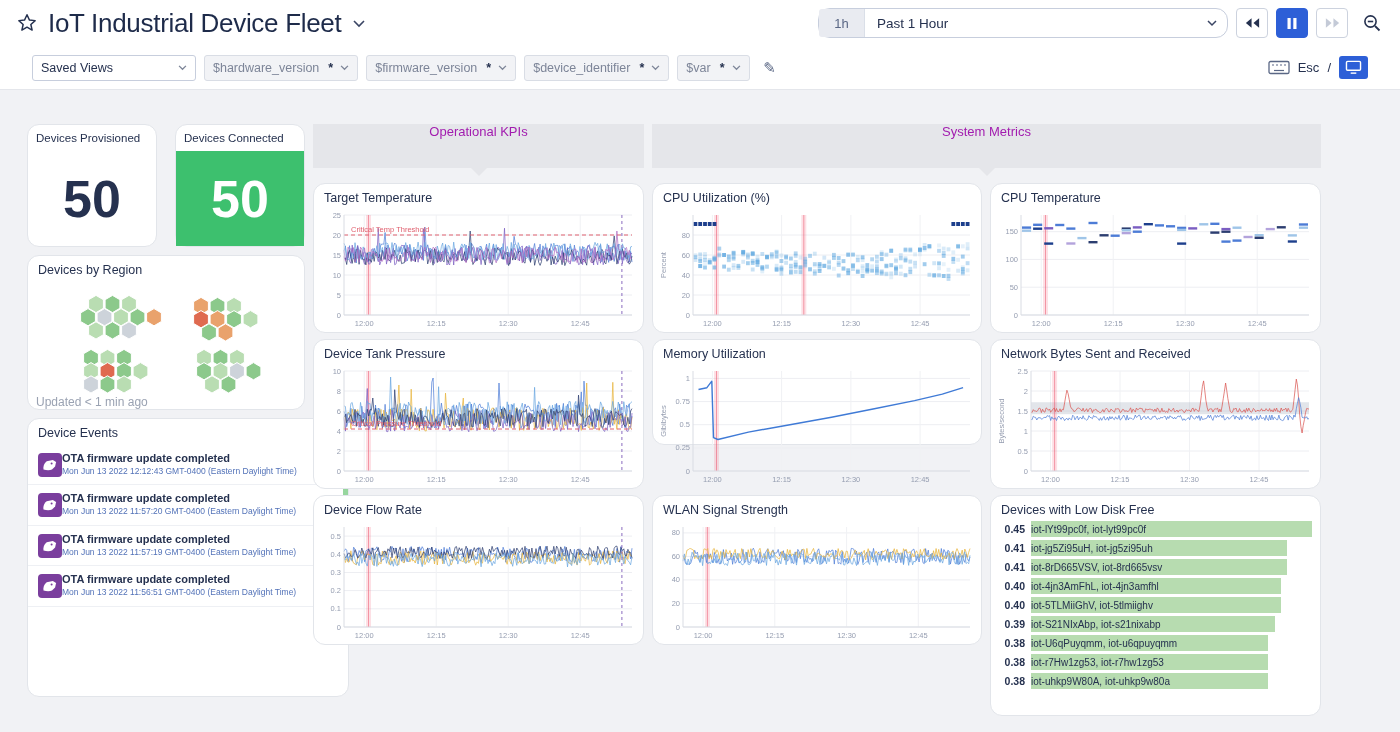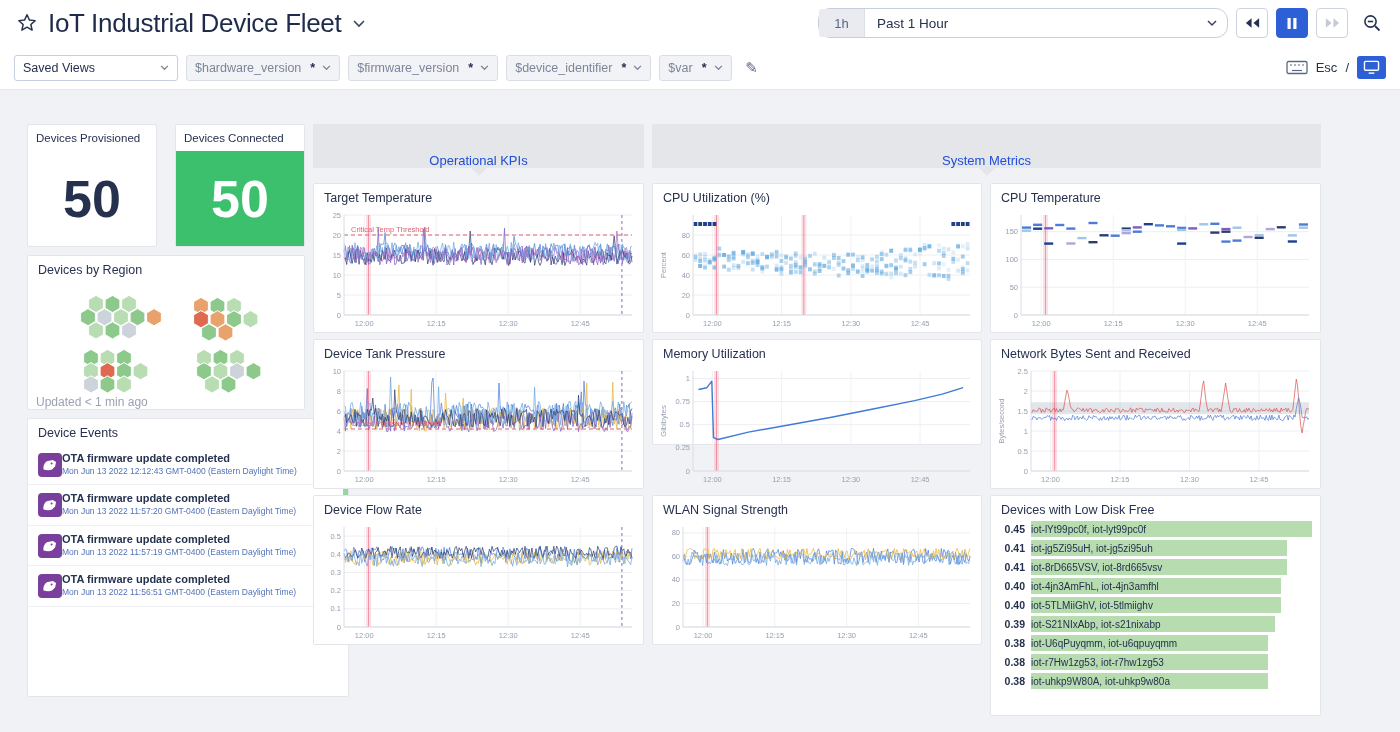--- a/index.html
+++ b/index.html
@@ -11,52 +11,52 @@
 .page-title{font-size:26px;font-weight:400;color:#1e2b4a;letter-spacing:-.3px;white-space:nowrap}
 .title-caret{display:flex;margin-left:2px;cursor:pointer}
 .spacer{flex:1}
 .time-picker{width:410px;height:30px;border:1px solid #c7cedd;border-radius:12px;display:flex;align-items:center;background:#fff;cursor:pointer}
 .time-short{width:46px;align-self:stretch;background:#e9ebf1;color:#5a6785;display:flex;align-items:center;justify-content:center;font-size:13px;border-right:1px solid #dadfe8;border-radius:3px 0 0 3px}
 .time-label{margin-left:12px;font-size:13.5px;color:#25314f;flex:1}
 .time-caret{margin-right:10px;display:flex}
 .pb{width:32px;height:30px;border:1px solid #ccd2de;border-radius:4px;background:#fff;display:flex;align-items:center;justify-content:center;cursor:pointer}
 .pb-pause{background:#2d5fd7;border-color:#2d5fd7}
 .zoom-out{width:28px;height:28px;display:flex;align-items:center;justify-content:center;margin-left:2px;cursor:pointer}
-.toolbar{height:44px;display:flex;align-items:center;padding:0 14px;gap:8px;background:#fff;border-bottom:1px solid #e4e6eb}
+.toolbar{height:44px;display:flex;align-items:center;padding:0 32px;gap:8px;background:#fff;border-bottom:1px solid #e4e6eb}
 .saved-views{width:164px;height:26px;border:1px solid #c7cedd;border-radius:3px;display:flex;align-items:center;padding:0 8px;font-size:12.5px;color:#25314f;cursor:pointer;background:#fff}
 .saved-views .sv-caret{margin-left:auto;display:flex}
 #varPills{display:flex;gap:8px}
 .var-pill{height:26px;background:#f2f3f6;border:1px solid #d9dde5;border-radius:3px;display:flex;align-items:center;padding:0 8px;font-size:12.5px;cursor:pointer}
 .var-pill .vname{color:#7d8598}
 .var-pill .vval{color:#25314f;font-weight:700;margin:0 7px 0 9px}
 .pencil{width:24px;height:24px;display:flex;align-items:center;justify-content:center;cursor:pointer;color:#5a6785;font-size:15px}
 .kb-hint{display:flex;align-items:center;gap:8px;font-size:13px;color:#25314f;margin-left:auto}
 .tv-btn{width:29px;height:23px;background:#2d5fd7;border:none;border-radius:3px;display:flex;align-items:center;justify-content:center;cursor:pointer}
 .canvas{position:relative;height:642px;background:#f1f2f5}
-.card{position:absolute;background:#fff;border:1px solid #e2e5ea;border-radius:2px}
+.card{position:absolute;background:#fff;border:1px solid #e2e5ea;border-radius:12px}
 .card-title{font-size:12.5px;color:#25314f;padding:7px 10px 2px;white-space:nowrap;overflow:hidden}
 .card-title.sm{font-size:11.5px;padding:7px 8px 2px}
 #c-prov{left:27px;top:34px;width:130px;height:123px}
 #c-conn{left:175px;top:34px;width:130px;height:123px}
 #c-region{left:27px;top:165px;width:278px;height:155px}
 #c-events{left:27px;top:328px;width:322px;height:279px}
 #g-kpi{left:313px;top:34px;width:331px;height:44px}
 #g-sys{left:652px;top:34px;width:669px;height:44px}
 #c-target{left:313px;top:93px;width:331px;height:150px}
 #c-tank{left:313px;top:249px;width:331px;height:150px}
 #c-flow{left:313px;top:405px;width:331px;height:150px}
 #c-cpu{left:652px;top:93px;width:330px;height:150px}
 #c-mem{left:652px;top:249px;width:330px;height:106px}
 #c-wlan{left:652px;top:405px;width:330px;height:150px}
 #c-cputemp{left:990px;top:93px;width:331px;height:150px}
 #c-net{left:990px;top:249px;width:331px;height:150px}
 #c-disk{left:990px;top:405px;width:331px;height:221px}
 .big-num{position:absolute;top:26px;left:0;right:0;bottom:0;display:flex;align-items:center;justify-content:center;font-size:52px;font-weight:700;color:#25314f}
 .green-fill{position:absolute;top:26px;left:0;right:0;bottom:0;background:#3dc06e;display:flex;align-items:center;justify-content:center;font-size:52px;font-weight:700;color:#fff}
-.group-hd{position:absolute;background:#e5e6ea;display:flex;align-items:flex-end;justify-content:center;font-size:13px;color:#1d4ed8;cursor:pointer}
+.group-hd{position:absolute;background:#e5e6ea;display:flex;align-items:flex-start;justify-content:center;font-size:13px;color:#a21caf;cursor:pointer}
 .group-hd:after{content:"";position:absolute;left:50%;bottom:-8px;transform:translateX(-50%);border:8px solid transparent;border-top:8px solid #e5e6ea;border-bottom:none}
 .plot{position:absolute;left:4px;right:4px;top:25px;bottom:4px}
 .hexmap{position:absolute;top:22px;left:0;right:0;bottom:16px;cursor:pointer}
 .updated{position:absolute;left:8px;bottom:0;font-size:12px;color:#9aa2b2}
 .events-list{position:absolute;top:26px;left:0;right:0;bottom:0;overflow:hidden}
 .event-item{display:flex;gap:0;padding:7px 0 7px 10px;border-bottom:1px solid #eef0f4;position:relative;cursor:pointer}
 .event-bar{position:absolute;right:0;top:2px;bottom:2px;width:5px;background:#97d69e}
 .event-title{font-size:11px;font-weight:700;color:#25314f;margin-bottom:2px}
 .event-time{font-size:8.5px;color:#5272b8;line-height:1.35;padding-right:16px}
 .event-icon{flex:0 0 24px;height:24px;margin-top:1px}

